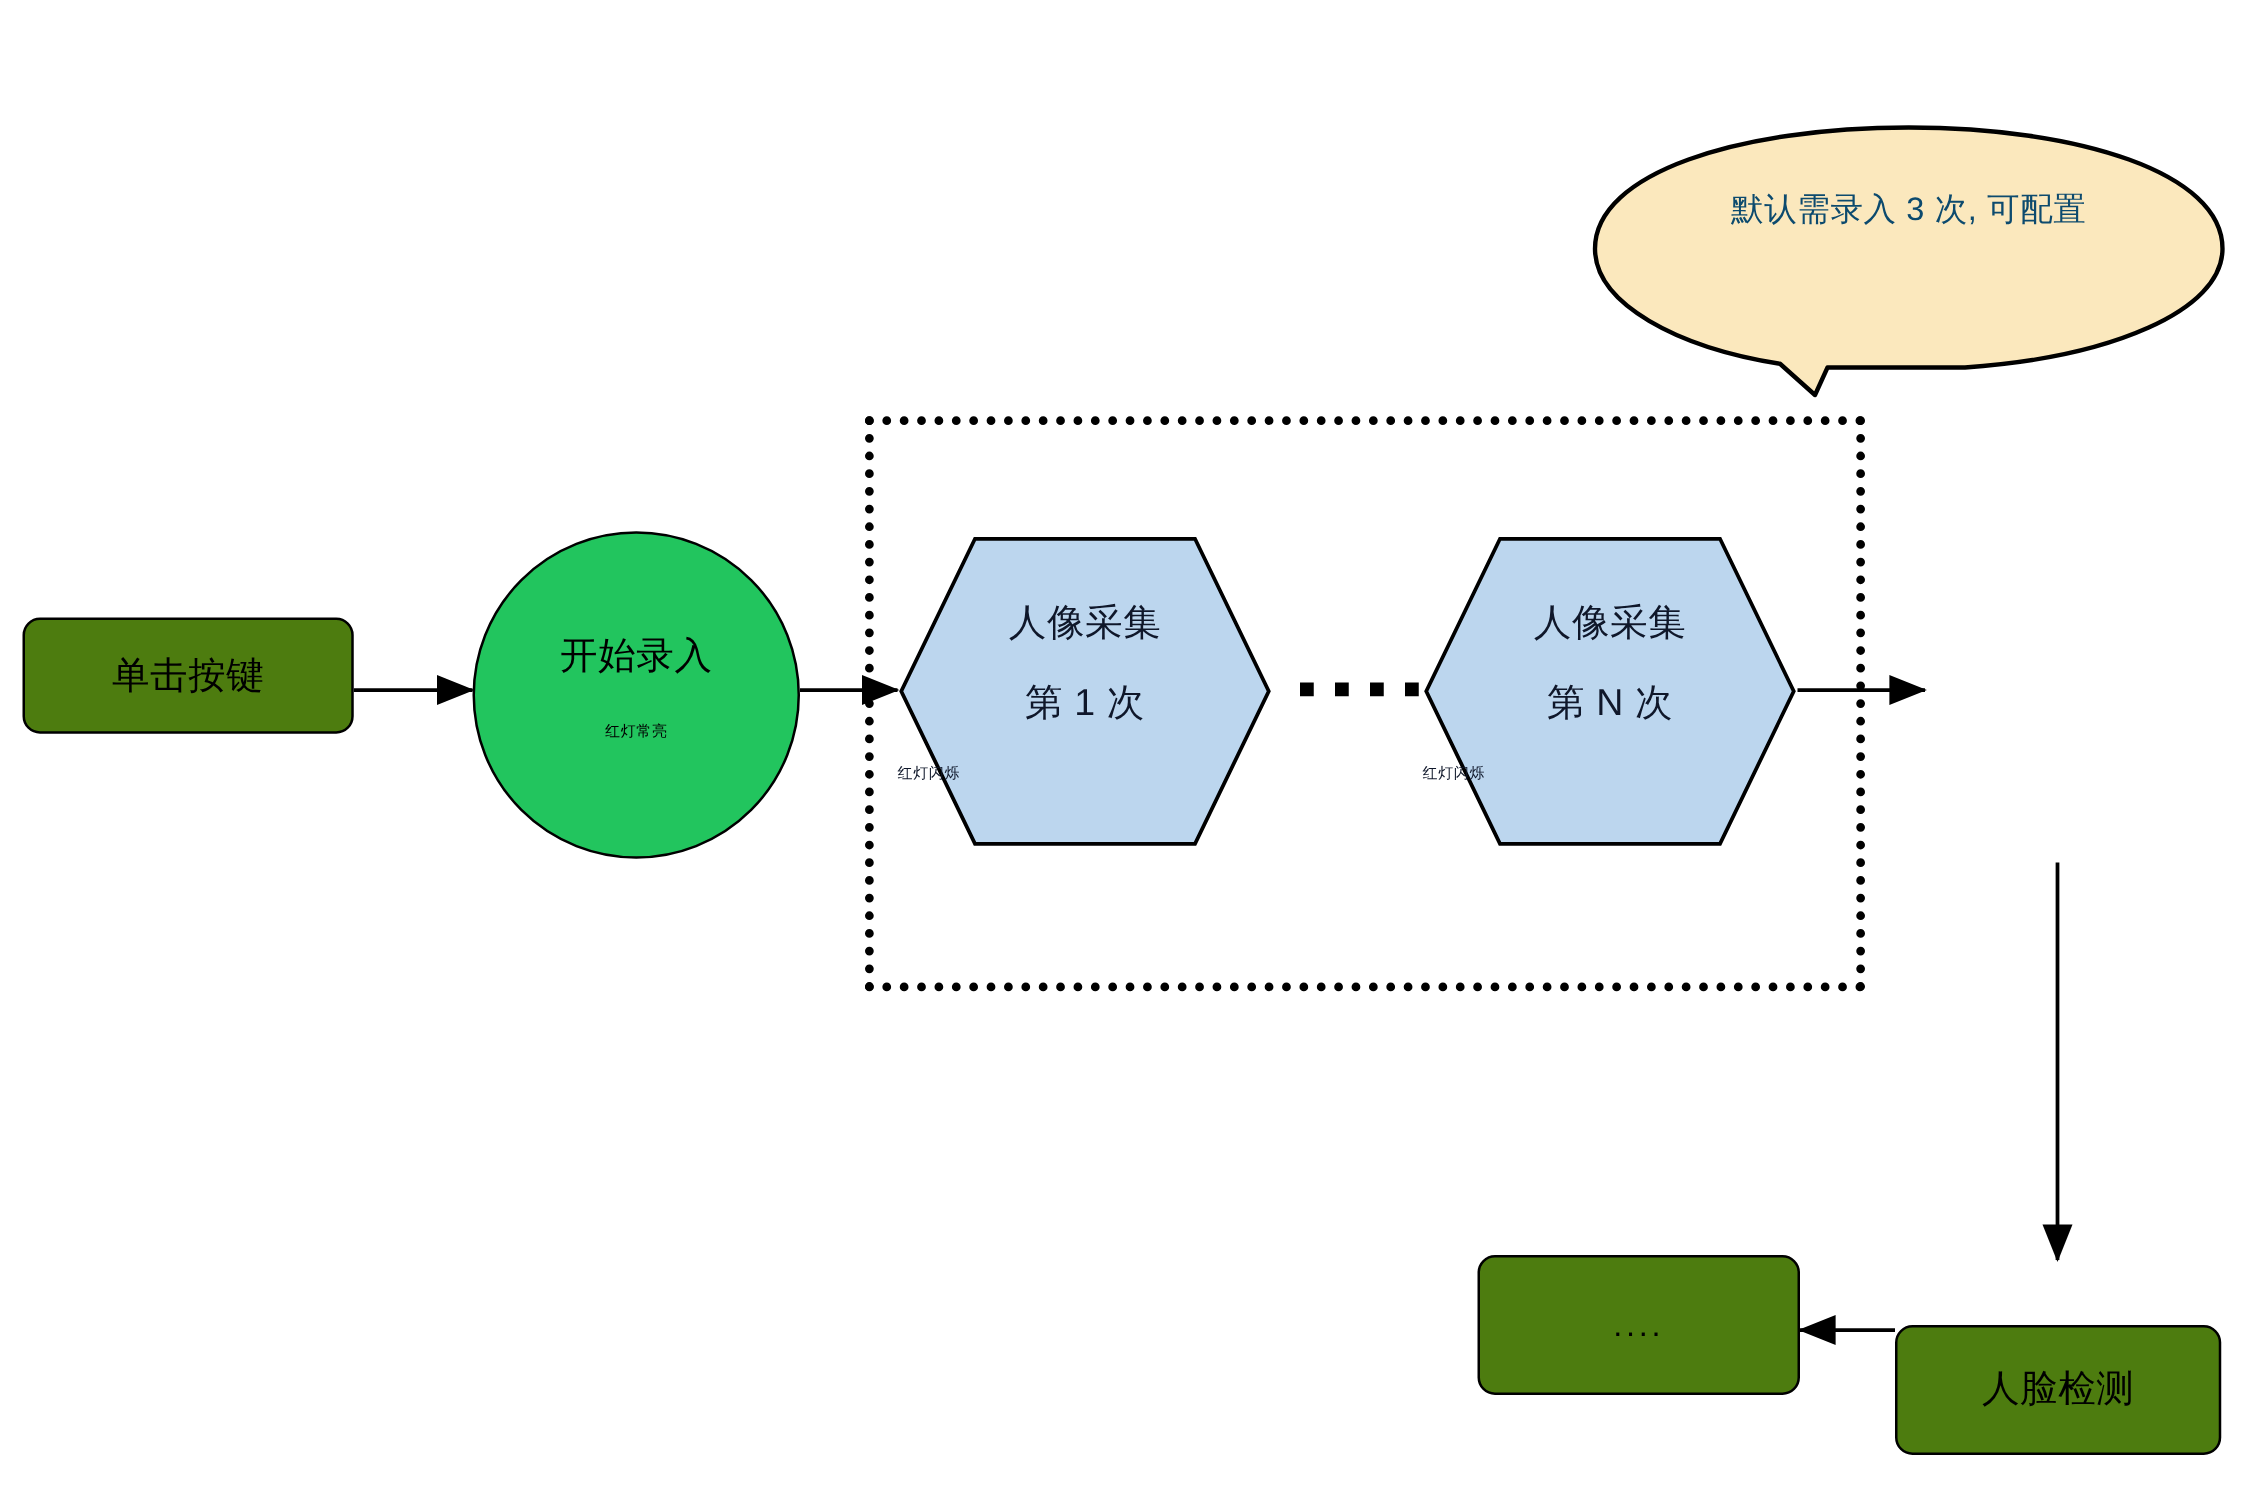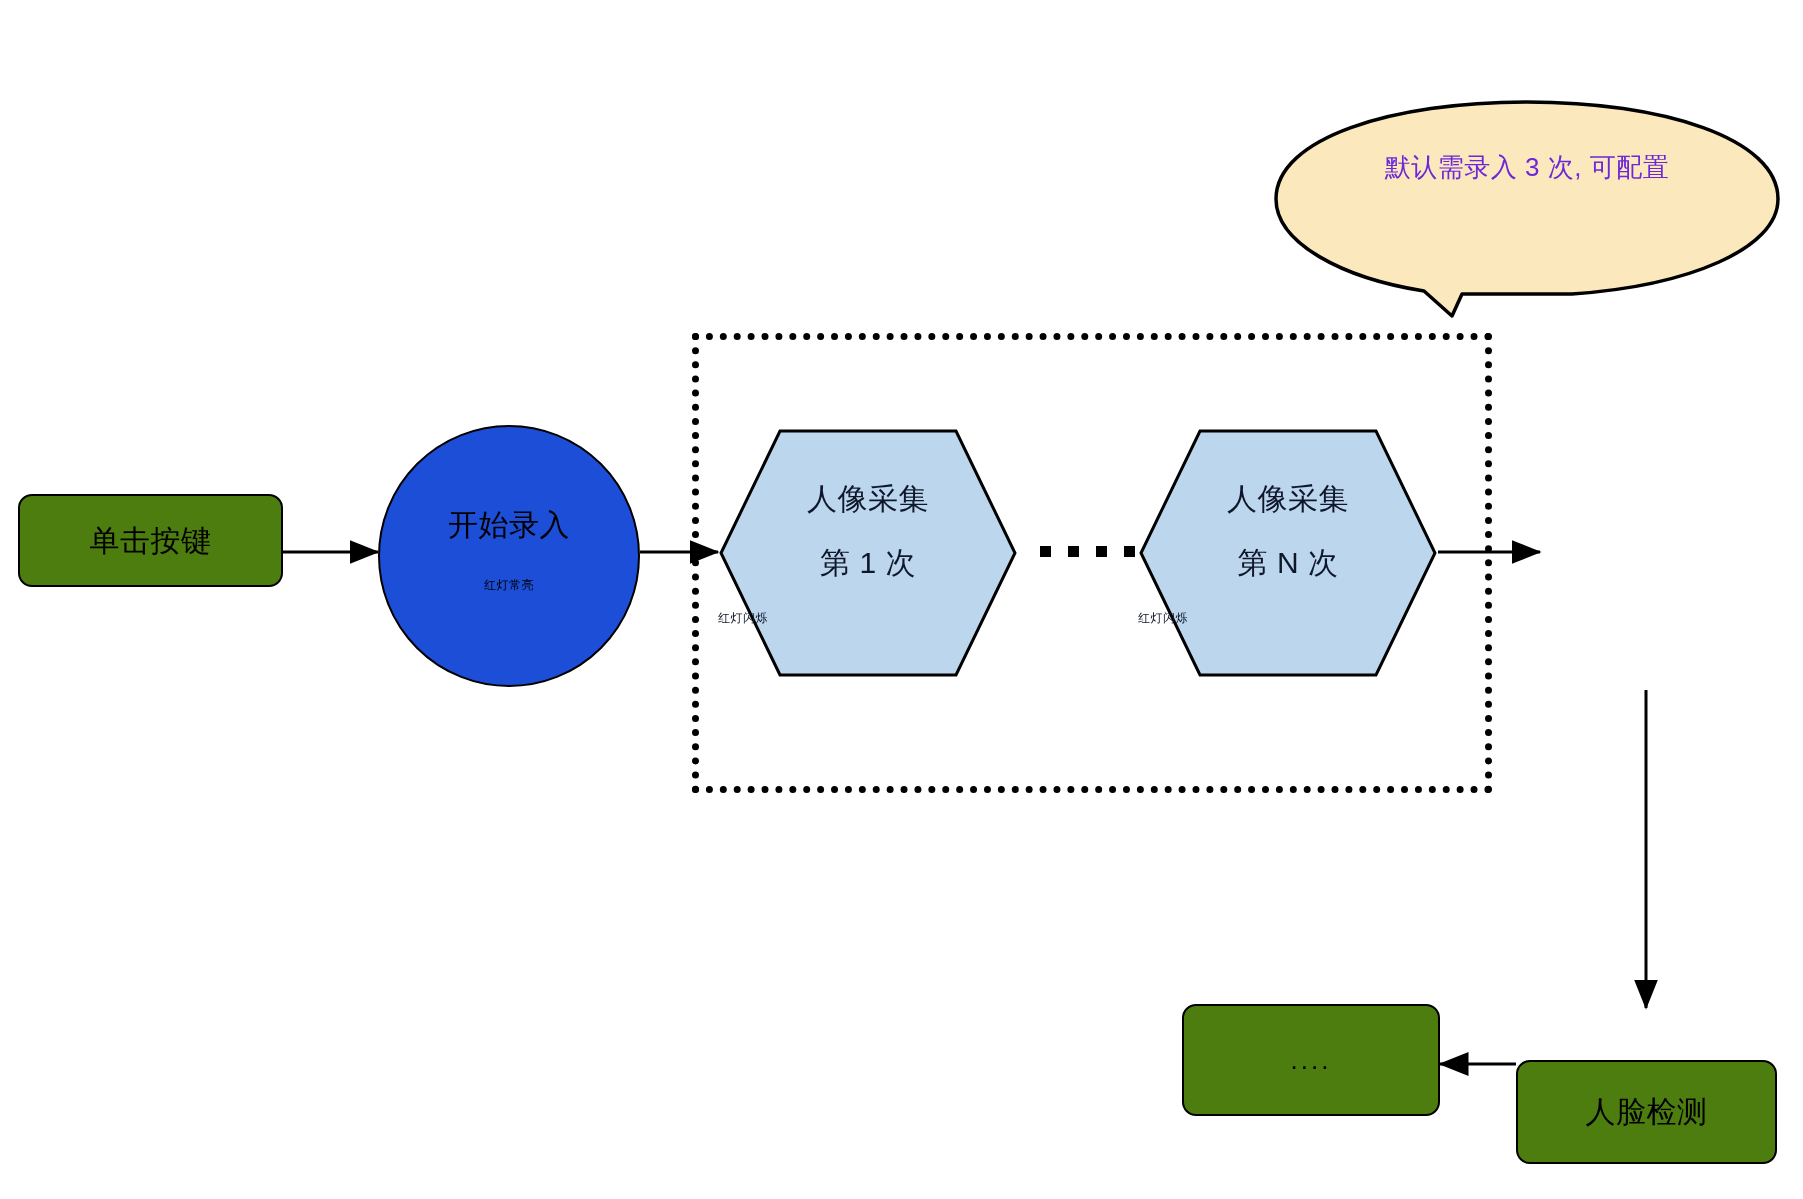--- a/index.html
+++ b/index.html
@@ -41,21 +41,21 @@
 
   
   .rect {
     background: #4d7c0f;
     border: 2.5px solid #000000;
     border-radius: 14px;
   }
 
   
   .circle {
-    background: #1d4ed8;
+    background: #22c55e;
     border: 2px solid #000000;
     border-radius: 50%;
   }
   .circle .node-main { margin-top: -14px; }
   .circle .node-sub  { margin-top: 34px; }
 
   
   .hex-wrap { position: absolute; }
   .hex-wrap svg { position: absolute; left: 0; top: 0; }
   .hex-text {
@@ -84,21 +84,21 @@
     position: absolute;
   }
   .callout svg { position: absolute; left: 0; top: 0; }
   .callout-text {
     position: absolute;
     left: 0;
     top: 52px;
     width: 100%;
     text-align: center;
     font-size: 26px;
-    color: #6d28d9;
+    color: #0c4a6e;
     letter-spacing: 0.5px;
     white-space: nowrap;
   }
 
   
   #edges {
     position: absolute;
     left: 0; top: 0;
     width: 1803px;
     height: 1199px;

